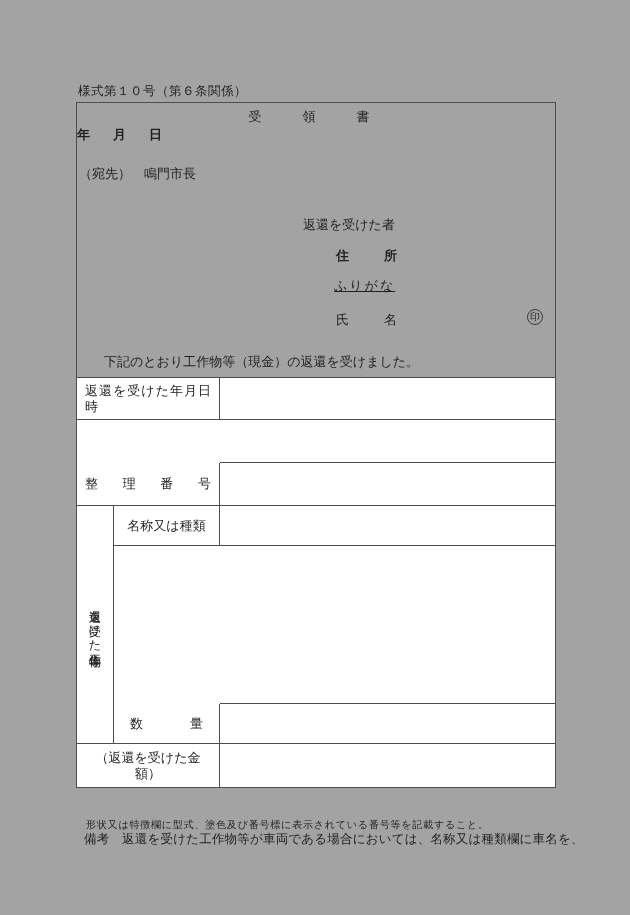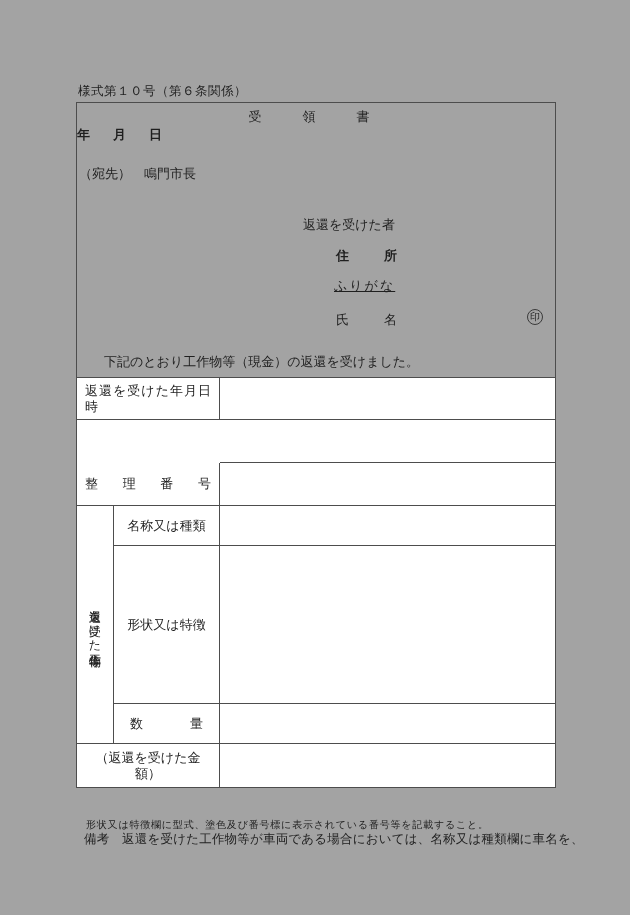--- a/index.html
+++ b/index.html
@@ -139,23 +139,20 @@
 
     <div class="c vcell">
       <span class="vtext">返還を受けた工作物等</span>
     </div>
 
     <div class="c lbl ctr">
       <span>名称又は種類</span>
     </div>
     <div class="c no-r col3"></div>
 
-    <div class="c lbl ctr">
-      <span>形状又は特徴</span>
-    </div>
     <div class="c no-r col3"></div>
 
     <div class="c lbl jfy qty">
       <span>数量</span>
     </div>
     <div class="c no-r col3"></div>
 
     <div class="c lbl ctr span2 no-b">
       <span>（返還を受けた金額）</span>
     </div>

